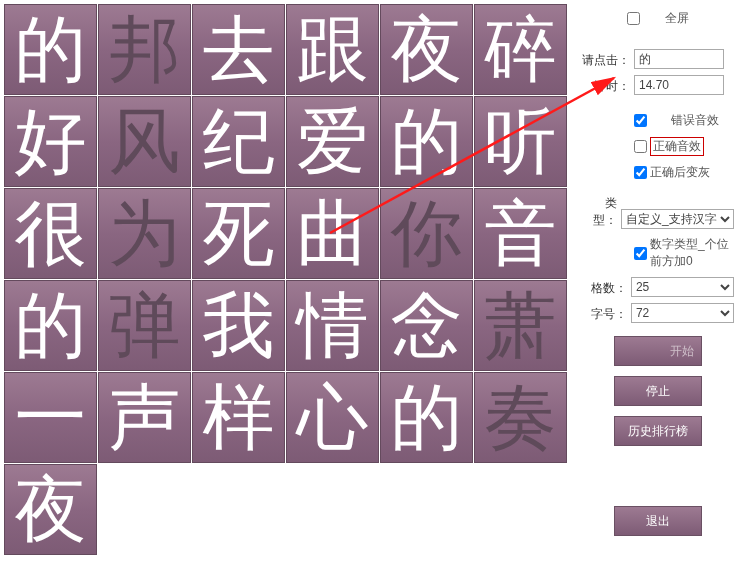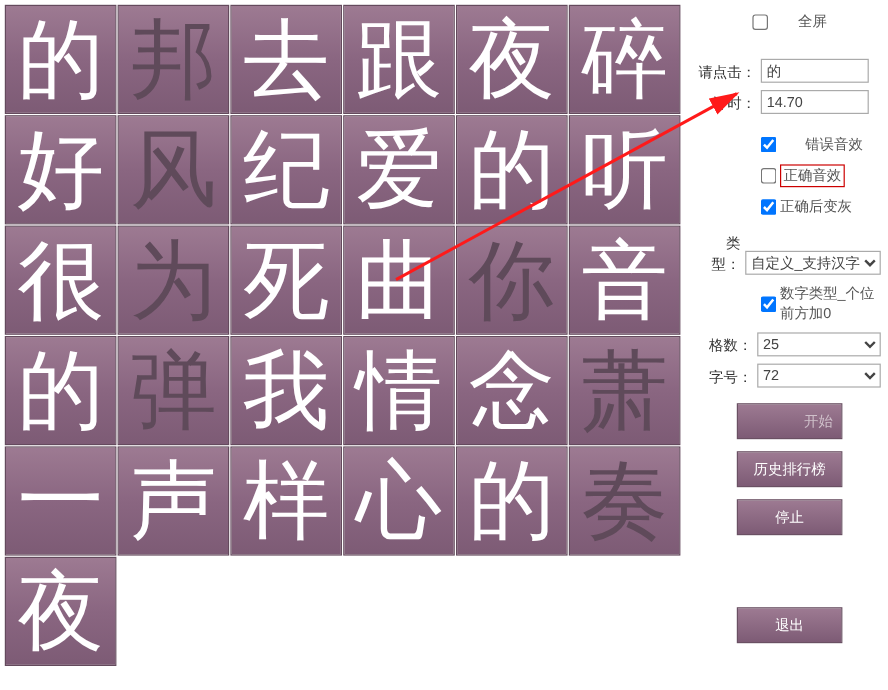--- a/index.html
+++ b/index.html
@@ -198,22 +198,22 @@
       </select>
     </div>
     <div class="row">
       <label class="left">字号：</label>
       <select style="width:110px;">
         <option>72</option>
       </select>
     </div>
 
     <div class="btn faded" style="margin-top:10px;">开始</div>
+    <div class="btn">停止</div>
     <div class="btn">历史排行榜</div>
-    <div class="btn">停止</div>
 
     <div class="spacer"></div>
     <div class="btn">退出</div>
   </div>
 </div>
 
 <svg class="arrow-svg">
   <defs>
     <marker id="ah" markerWidth="10" markerHeight="10" refX="9" refY="3" orient="auto">
       <path d="M0,0 L0,6 L10,3 z" fill="#ff1a1a"></path>

